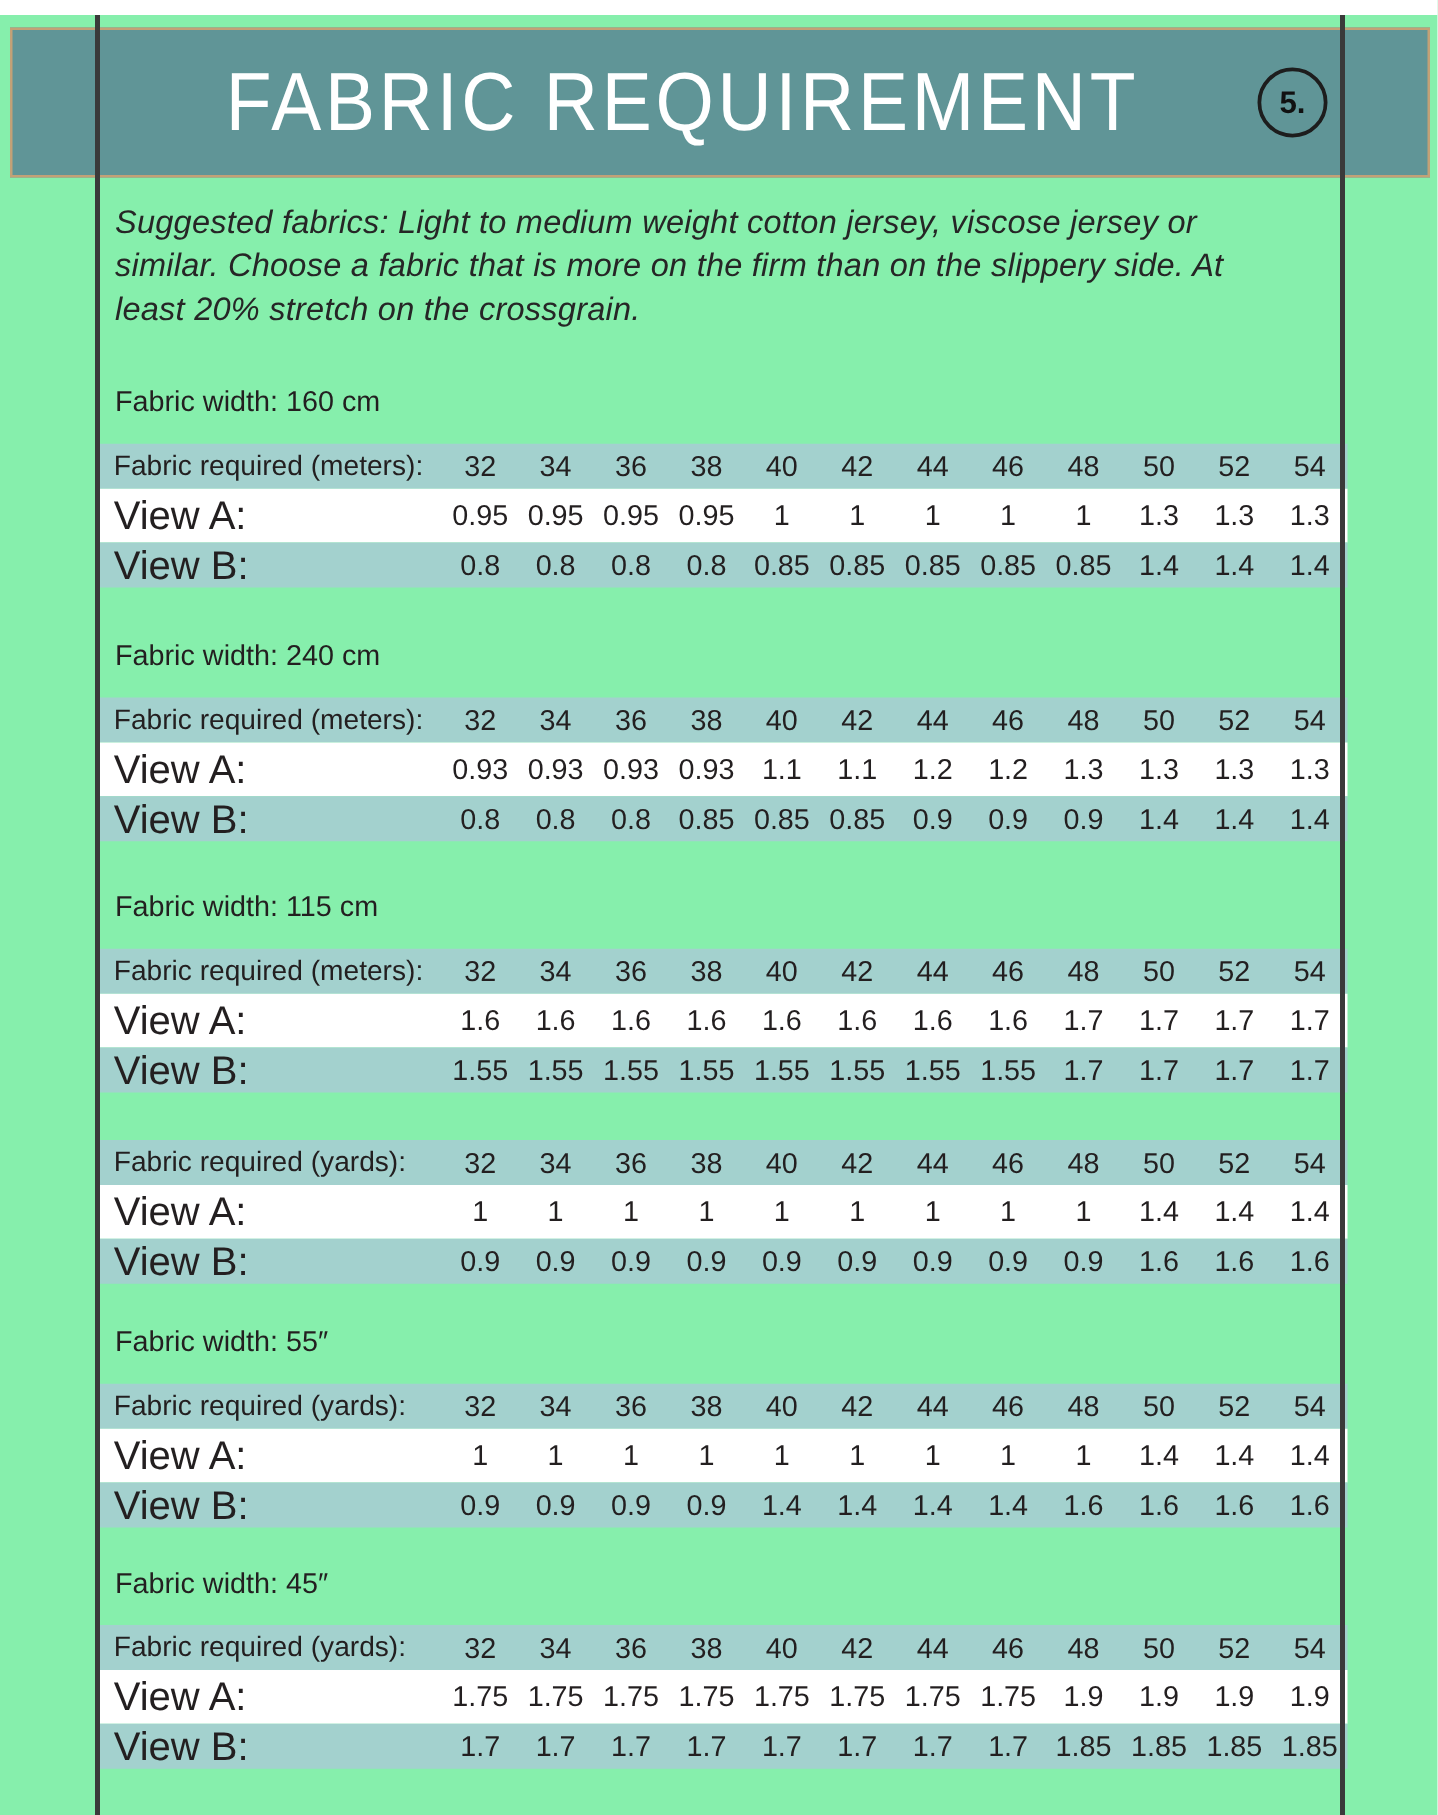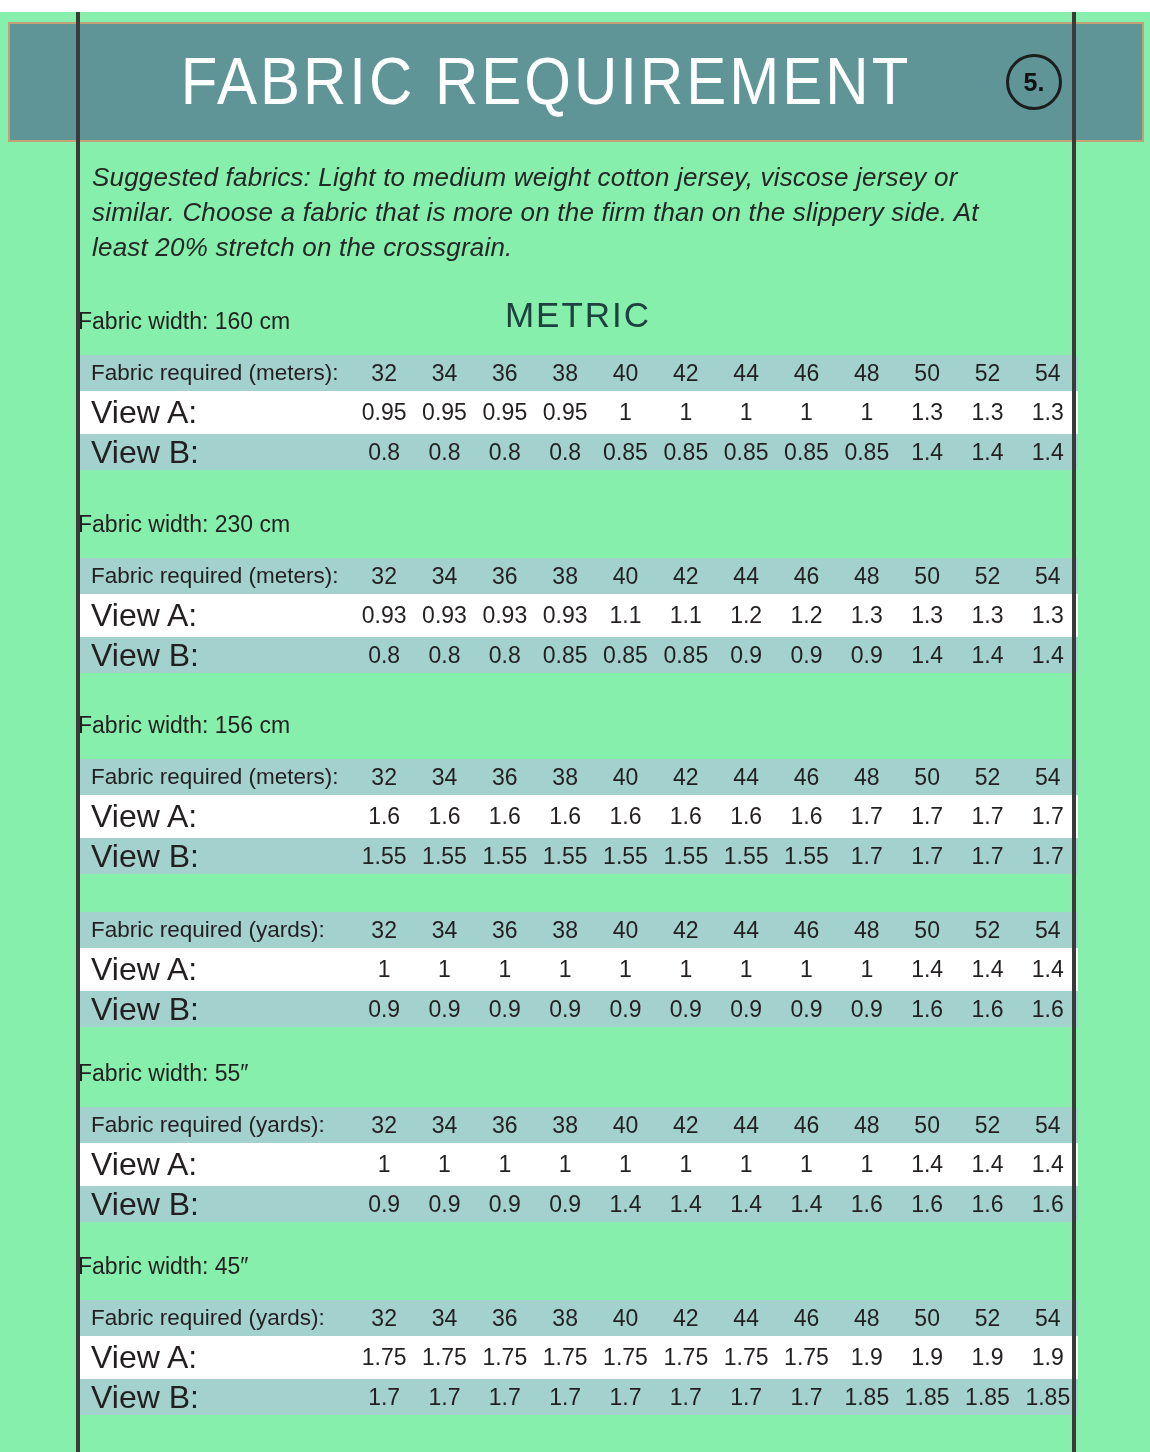--- a/index.html
+++ b/index.html
@@ -39,21 +39,21 @@
   #sections > .section:nth-child(1){margin-top:24px;}
   #sections > .section:nth-child(2){margin-top:42px;}
   #sections > .section:nth-child(3){margin-top:40px;}
   #sections > .section:nth-child(4){margin-top:38px;}
   #sections > .section:nth-child(5){margin-top:34px;}
   #sections > .section:nth-child(6){margin-top:32px;}
 
   .shead{position:relative;height:26px;}
   .head-inline .shead{height:46px;}
   .head-stacked .shead{height:64px;}
-  .fabric-width{position:absolute;left:0;bottom:0;font-size:23px;color:var(--text-dark);}
+  .fabric-width{position:absolute;left:14px;bottom:0;font-size:23px;color:var(--text-dark);}
   .head-stacked .fabric-width{bottom:0;}
   .unit-heading{position:absolute;left:0;right:0;bottom:0;text-align:center;
     font-size:35px;letter-spacing:2px;color:var(--heading-teal);font-weight:400;}
   .head-stacked .unit-heading{top:0;bottom:auto;}
 
   .ftable{margin-top:20px;width:1000px;}
   .trow{display:grid;grid-template-columns:276px repeat(12,1fr);align-items:center;width:1000px;}
   .trow.thead{background:var(--band-teal);height:36px;}
   .trow.viewa{background:#ffffff;height:43px;}
   .trow.viewb{background:var(--band-teal);height:36px;}
@@ -73,21 +73,20 @@
     <div class="page-badge">
       <span>5.</span>
     </div>
   </header>
 
   <div class="content">
     <p class="suggested">Suggested fabrics: Light to medium weight cotton jersey, viscose jersey or similar. Choose a fabric that is more on the firm than on the slippery side. At least 20% stretch on the crossgrain.</p>
     <main id="sections">
         <section class="section head-inline">
           <div class="shead">
-            <div class="unit-heading">METRIC</div>
             <div class="fabric-width">Fabric width: 160 cm</div>
           </div>
           <div class="ftable">
             <div class="trow thead">
               <div class="tlabel">Fabric required (meters):</div>
               <div class="tcell">32</div>
               <div class="tcell">34</div>
               <div class="tcell">36</div>
               <div class="tcell">38</div>
               <div class="tcell">40</div>
@@ -126,21 +125,21 @@
               <div class="tcell">0.85</div>
               <div class="tcell">0.85</div>
               <div class="tcell">1.4</div>
               <div class="tcell">1.4</div>
               <div class="tcell">1.4</div>
             </div>
           </div>
         </section>
         <section class="section">
           <div class="shead">
-            <div class="fabric-width">Fabric width: 230 cm</div>
+            <div class="fabric-width">Fabric width: 240 cm</div>
           </div>
           <div class="ftable">
             <div class="trow thead">
               <div class="tlabel">Fabric required (meters):</div>
               <div class="tcell">32</div>
               <div class="tcell">34</div>
               <div class="tcell">36</div>
               <div class="tcell">38</div>
               <div class="tcell">40</div>
               <div class="tcell">42</div>
@@ -178,21 +177,21 @@
               <div class="tcell">0.9</div>
               <div class="tcell">0.9</div>
               <div class="tcell">1.4</div>
               <div class="tcell">1.4</div>
               <div class="tcell">1.4</div>
             </div>
           </div>
         </section>
         <section class="section">
           <div class="shead">
-            <div class="fabric-width">Fabric width: 156 cm</div>
+            <div class="fabric-width">Fabric width: 115 cm</div>
           </div>
           <div class="ftable">
             <div class="trow thead">
               <div class="tlabel">Fabric required (meters):</div>
               <div class="tcell">32</div>
               <div class="tcell">34</div>
               <div class="tcell">36</div>
               <div class="tcell">38</div>
               <div class="tcell">40</div>
               <div class="tcell">42</div>

